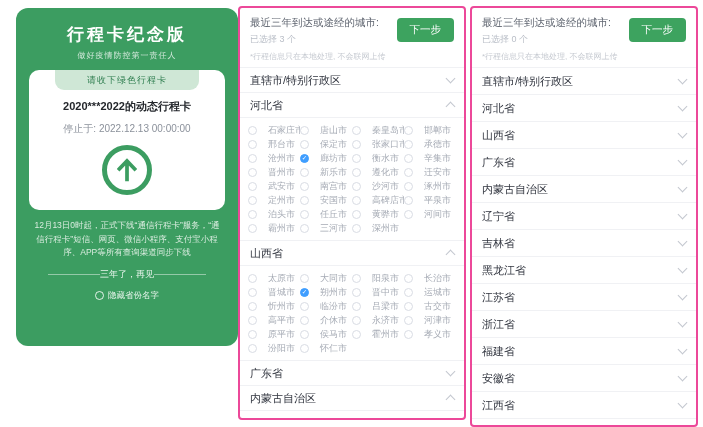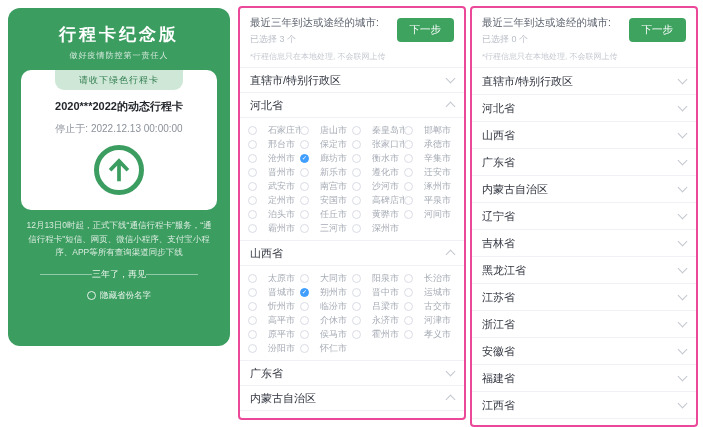--- a/index.html
+++ b/index.html
@@ -3,31 +3,31 @@
 <meta charset="utf-8">
 <style>
   html,body{margin:0;padding:0;}
   body{
     width:703px;height:427px;position:relative;overflow:hidden;
     background:#fff;font-family:"Liberation Sans","DejaVu Sans",sans-serif;
     -webkit-font-smoothing:antialiased;
   }
   
   .panel-left{
-    position:absolute;left:8px;top:8px;width:222px;height:338px;
+    position:absolute;left:16px;top:8px;width:222px;height:338px;
     background:#3c9d61;border-radius:12px;overflow:hidden;
   }
   .lp-title{margin-top:15px;text-align:center;color:#fff;font-size:17px;font-weight:bold;letter-spacing:3px;}
   .lp-subtitle{margin-top:4px;text-align:center;color:rgba(255,255,255,.78);font-size:8px;letter-spacing:1px;}
   .lp-card{
     margin:9px 13px 0;background:#fff;border-radius:10px;text-align:center;
     padding-bottom:8px;overflow:hidden;
   }
   .lp-banner{
-    width:128px;margin:0 auto;background:#cfe7d6;color:#2e7d4f;
+    width:144px;margin:0 auto;background:#cfe7d6;color:#2e7d4f;
     font-size:9px;padding:4px 0 3px;border-radius:0 0 9px 9px;letter-spacing:1px;
   }
   .lp-card-title{margin-top:9px;font-size:11px;font-weight:bold;color:#23262b;}
   .lp-stop{margin-top:8px;font-size:10px;color:#8b919b;}
   .lp-arrow{
     width:50px;height:50px;border:5px solid #3c9d61;border-radius:50%;
     margin:9px auto 7px;display:flex;align-items:center;justify-content:center;box-sizing:border-box;
   }
   .lp-trip{
     border-top:1px solid #f0f1f3;margin:4px 10px 0;padding-top:6px;
@@ -427,25 +427,25 @@
       </div>
       <div class="section-header">
         <span>江苏省</span>
         <span class="chev"></span>
       </div>
       <div class="section-header">
         <span>浙江省</span>
         <span class="chev"></span>
       </div>
       <div class="section-header">
+        <span>福建省</span>
+        <span class="chev"></span>
+      </div>
+      <div class="section-header">
         <span>安徽省</span>
-        <span class="chev"></span>
-      </div>
-      <div class="section-header">
-        <span>福建省</span>
         <span class="chev"></span>
       </div>
       <div class="section-header">
         <span>江西省</span>
         <span class="chev"></span>
       </div>
       <div class="section-header">
         <span>山东省</span>
         <span class="chev"></span>
       </div>

